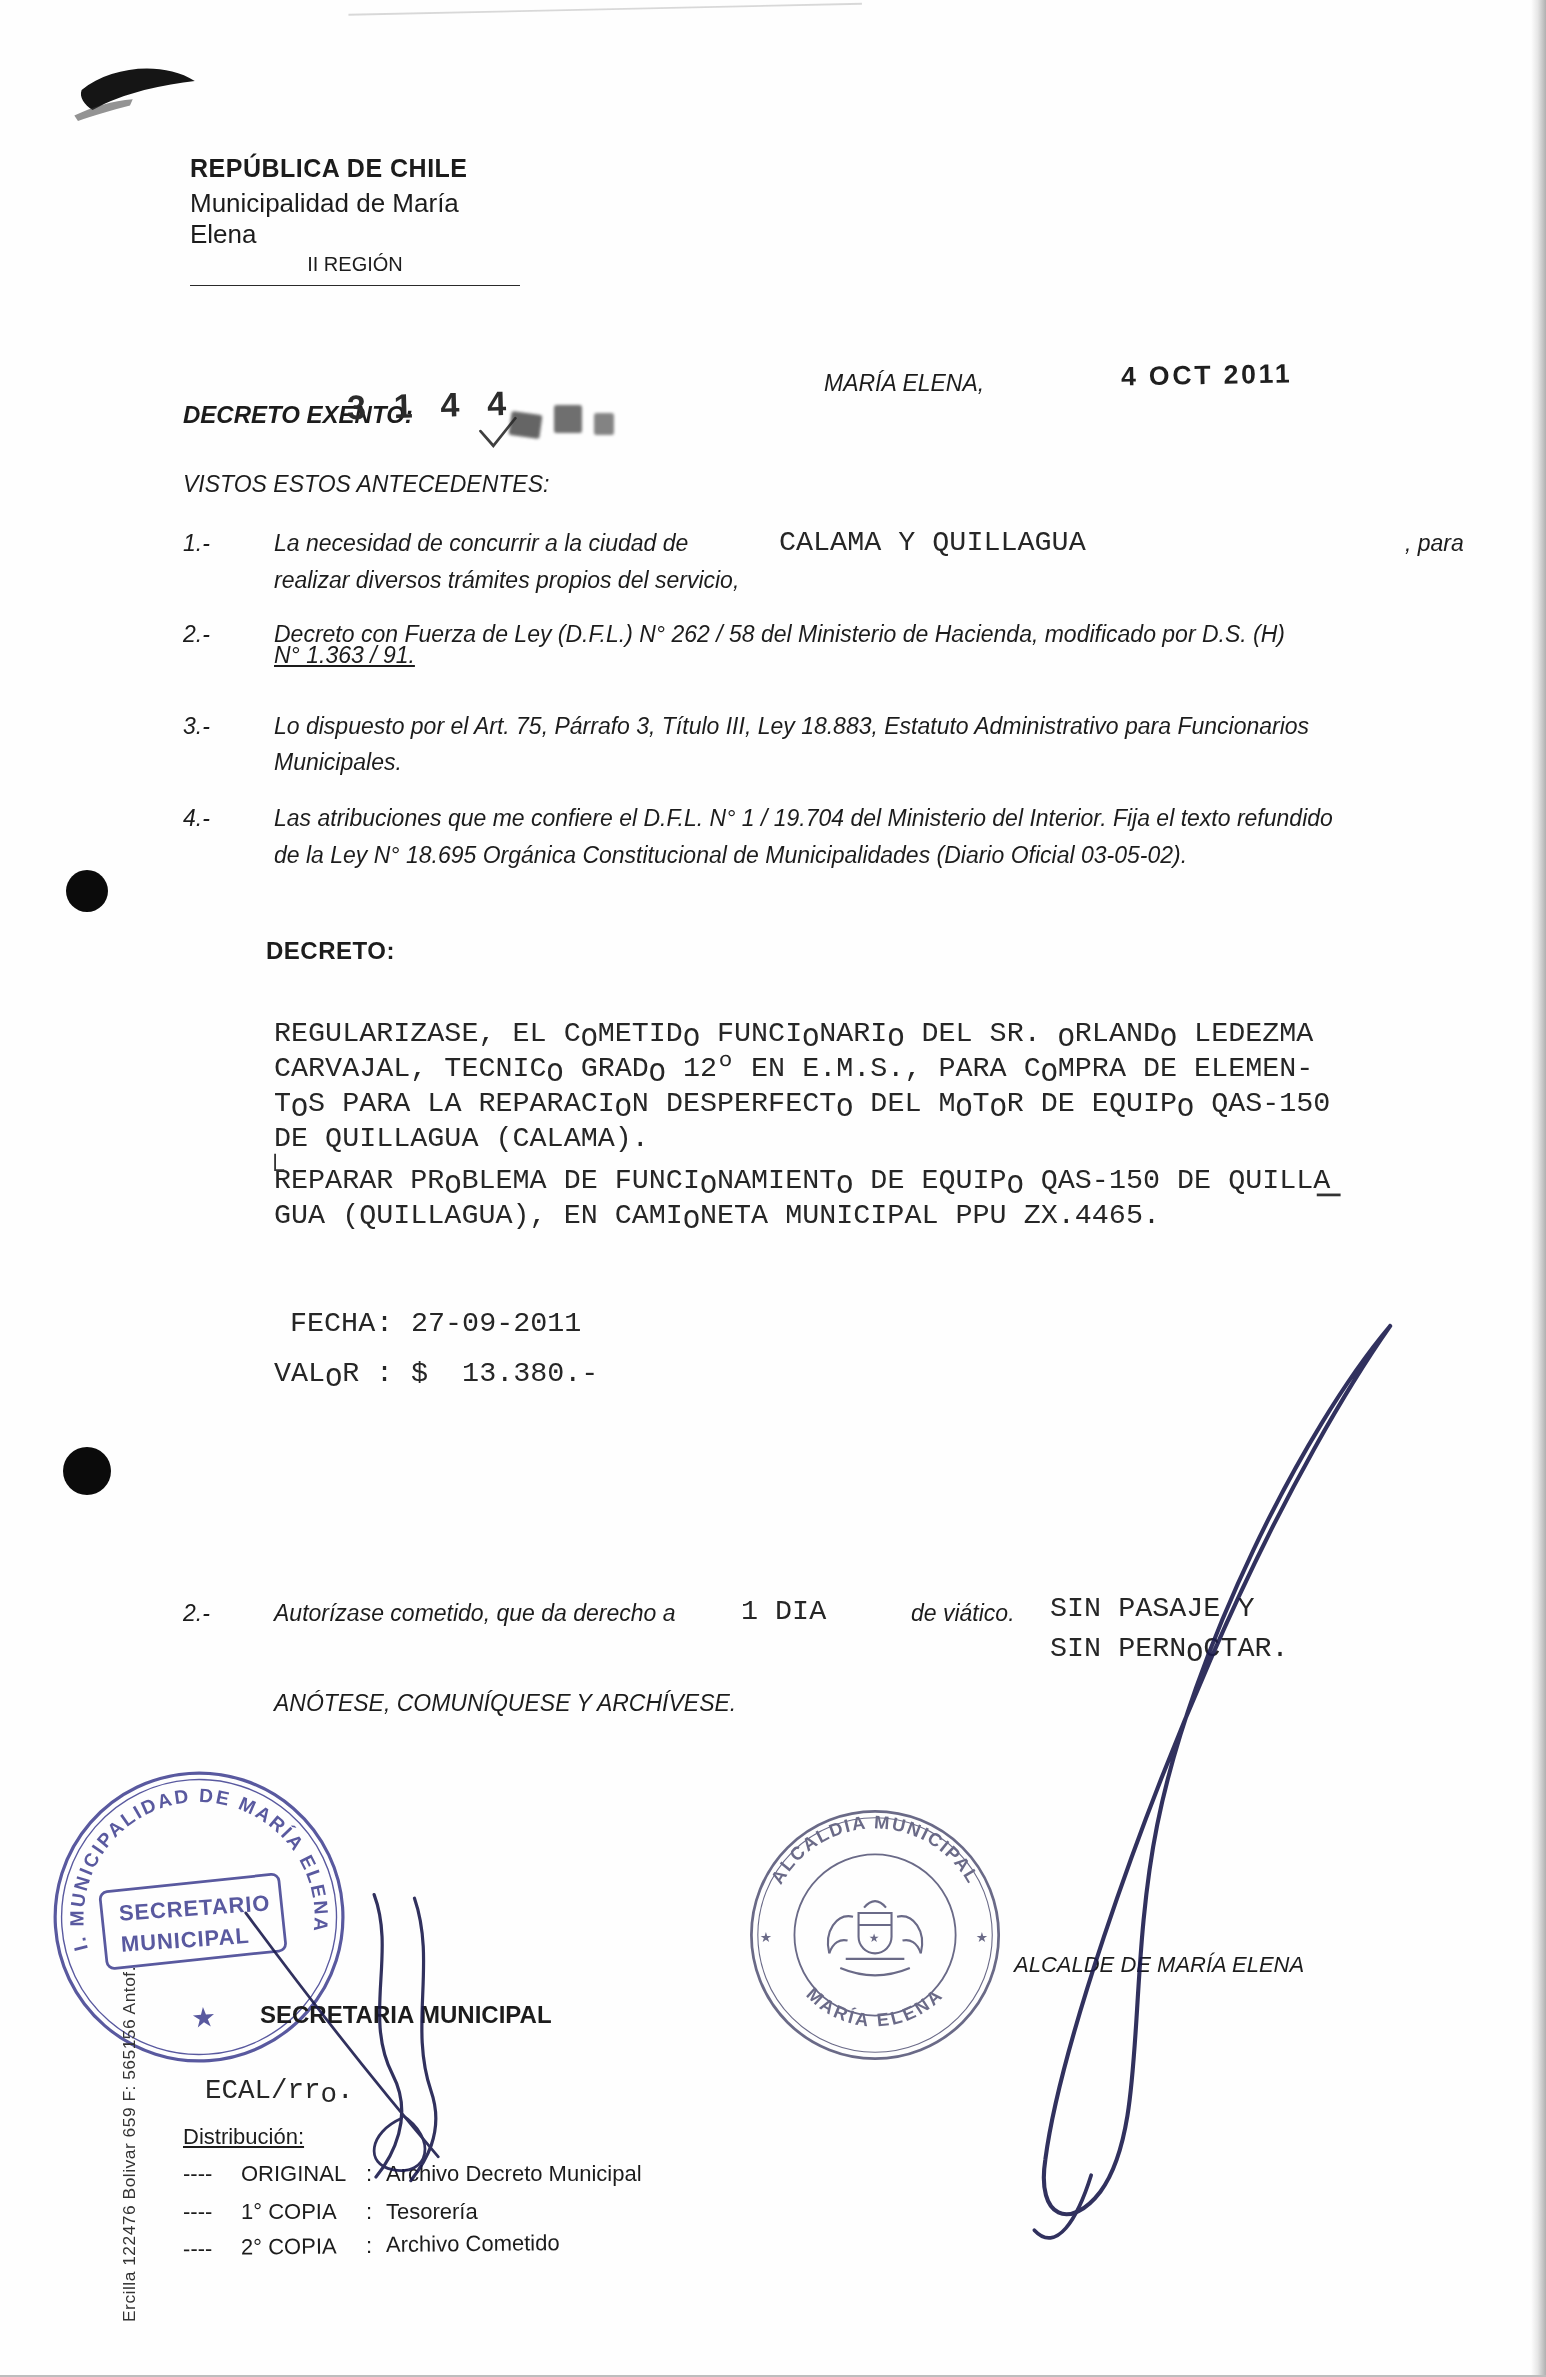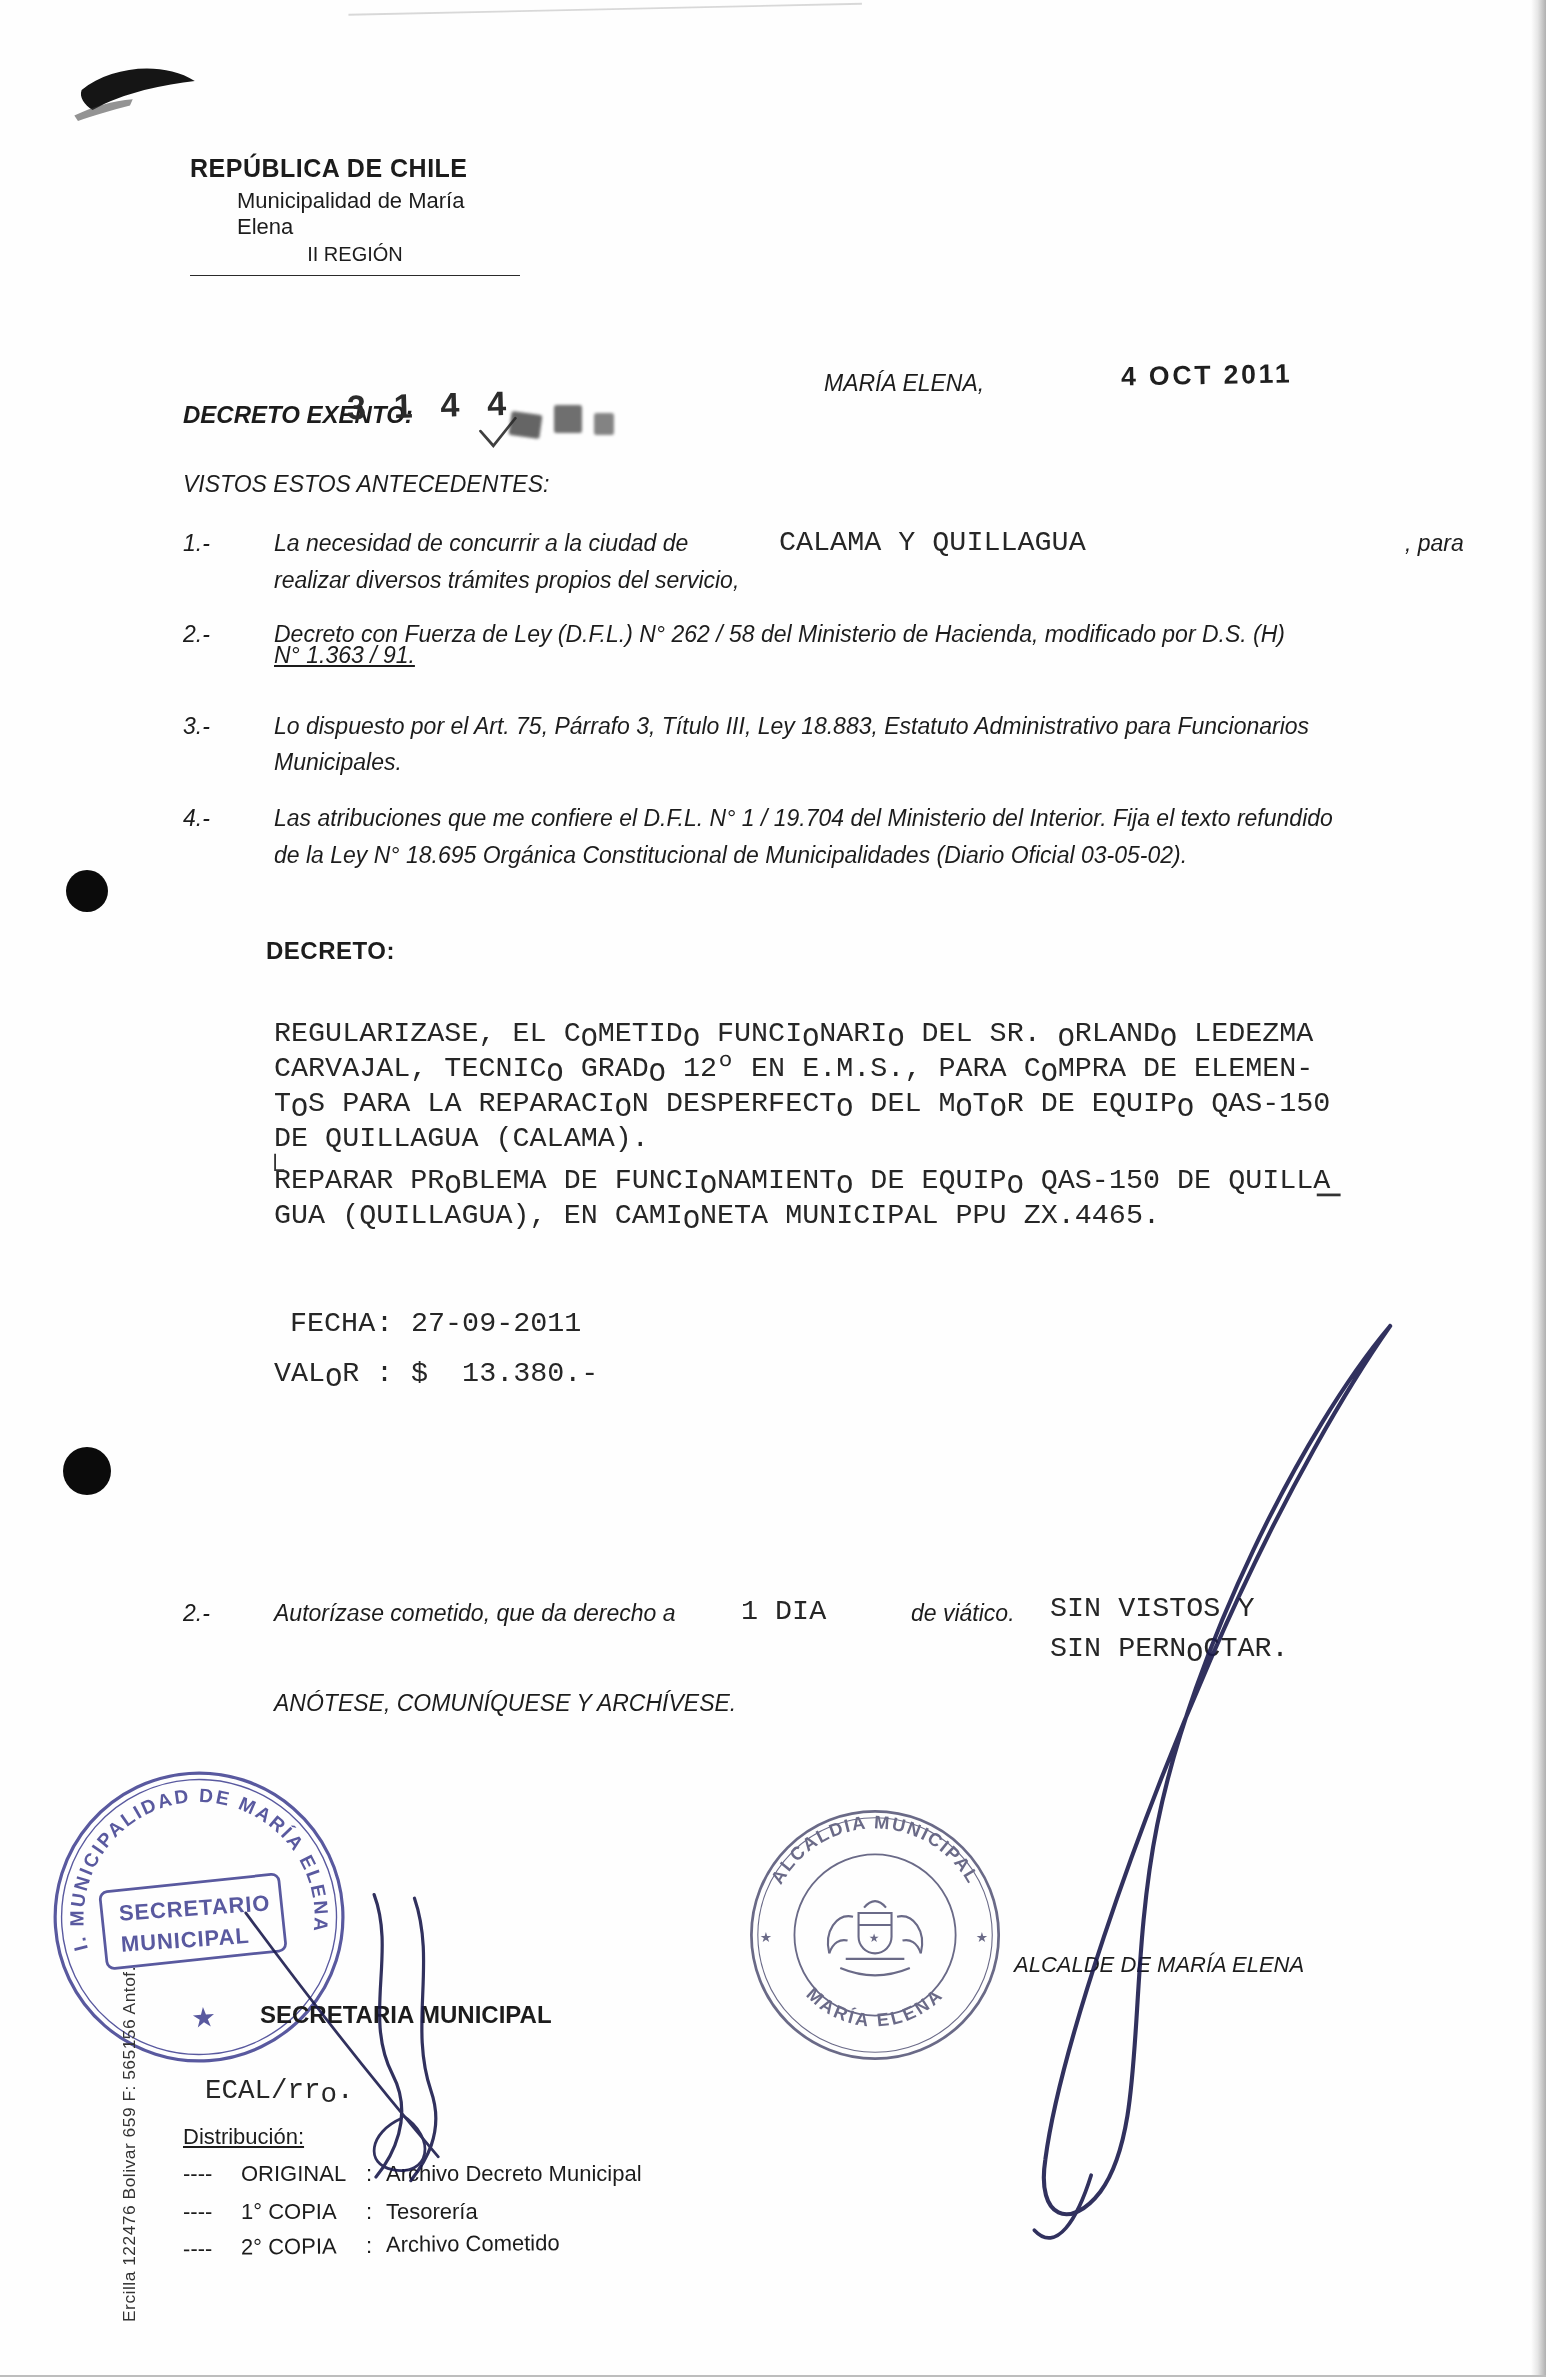--- a/index.html
+++ b/index.html
@@ -11,21 +11,21 @@
   .abs{position:absolute;}
   .it{font-style:italic;}
   .b{font-weight:bold;}
   .typed{font-family:"Liberation Mono",monospace;color:#262626;white-space:pre;}
   .t31{font-size:28.4px;line-height:35px;}
   .t30{font-size:27.5px;}
   .lo{position:relative;top:0.16em;}
   .num-col{font-size:23px;font-style:italic;}
   .letterhead{left:190px;top:154px;width:330px;border-bottom:1.8px solid #2a2a2a;padding-bottom:9.2px;}
   .letterhead .country{font-size:25px;font-weight:bold;letter-spacing:0.5px;}
-  .letterhead .muni{font-size:22px;margin-top:4.6px;margin-left:47px;}
+  .letterhead .muni{font-size:26px;margin-top:4.6px;}
   .letterhead .region{font-size:20px;text-align:center;margin-top:3.7px;}
   .date-stamp{font-size:26.6px;font-weight:bold;letter-spacing:2.8px;color:#1f1f1f;transform:rotate(-1deg);}
   .decree-num{font-size:34px;font-weight:bold;letter-spacing:9.2px;color:#2b2b2b;transform:rotate(-1.5deg);}
   .smudge{background:#333;border-radius:2.8px;filter:blur(1.8px);}
   .hole{background:#0b0b0b;border-radius:50%;}
   .edge-right{right:0;top:0;width:14.7px;height:2377px;background:linear-gradient(to left,#b0b0b0,#e6e6e6 55%,rgba(255,255,255,0));}
   .edge-bottom{left:0;top:2375px;width:1546px;height:2.8px;background:#bdbdbd;}
   .margin-note{left:119px;top:2322px;width:569px;font-size:17.4px;letter-spacing:0.5px;color:#333;
     transform:rotate(-90deg);transform-origin:0 0;white-space:nowrap;}
   svg text{font-family:"Liberation Sans",sans-serif;}
@@ -92,21 +92,21 @@
 <div class="abs typed t31" style="left:411px;top:1306px;">27-09-2011</div>
 
 <div class="abs typed t31 drop-o" style="left:274px;top:1356px;">VAL<span class="lo">O</span>R</div>
 <div class="abs typed t31" style="left:376px;top:1356px;">:</div>
 <div class="abs typed t31" style="left:411px;top:1356px;">$  13.380.-</div>
 
 <div class="abs num-col" style="left:183px;top:1600px;">2.-</div>
 <div class="abs it" style="left:274px;top:1600px;font-size:23px;">Autorízase cometido, que da derecho a</div>
 <div class="abs typed t31 drop-o" style="left:741px;top:1594px;">1 DIA</div>
 <div class="abs it" style="left:911px;top:1600px;font-size:23px;">de viático.</div>
-<div class="abs typed t31 drop-o" style="left:1050px;top:1591px;">SIN VISTOS Y</div>
+<div class="abs typed t31 drop-o" style="left:1050px;top:1591px;">SIN PASAJE Y</div>
 <div class="abs typed t31 drop-o" style="left:1050px;top:1631px;">SIN PERN<span class="lo">O</span>CTAR.</div>
 
 <div class="abs it" style="left:274px;top:1690px;font-size:23px;">ANÓTESE, COMUNÍQUESE Y ARCHÍVESE.</div>
 
 <svg class="abs" style="left:46px;top:1761px;transform:rotate(-4deg);opacity:.85;" width="307" height="312" viewBox="0 0 335 340">
   <g stroke="#3d3d8f" fill="none">
     <circle cx="167" cy="170" r="157" stroke-width="3.5"></circle>
     <circle cx="167" cy="170" r="150" stroke-width="1.5"></circle>
     <rect x="62" y="132" width="196" height="84" rx="8" stroke-width="3" transform="rotate(-2 167 174)"></rect>
   </g>

